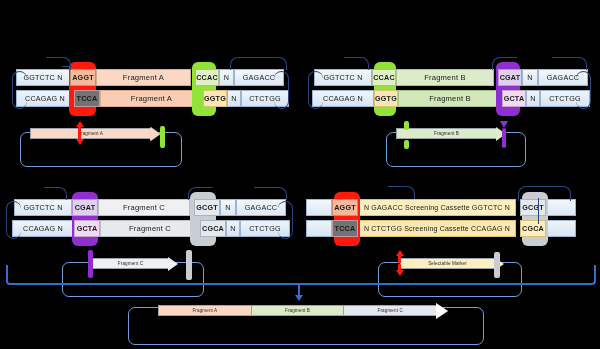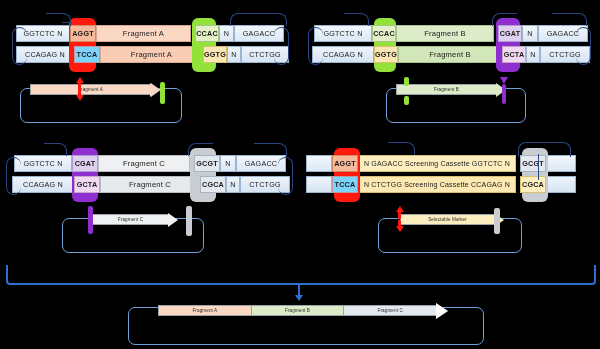--- a/index.html
+++ b/index.html
@@ -1,19 +1,19 @@
 <!DOCTYPE html>
 <html><head>
 <meta charset="utf-8">
 <style>
   html,body{margin:0;padding:0;background:#000;}
   body{width:600px;height:349px;position:relative;overflow:hidden;
        font-family:"Liberation Sans",sans-serif;color:#1a1a1a;}
 
-  .panel{position:absolute;}
+  .panel{position:absolute;margin-top:44px;}
   .strand{position:absolute;height:17px;display:flex;align-items:stretch;}
   .seg{display:flex;align-items:center;justify-content:center;
        font-size:7.2px;letter-spacing:.2px;white-space:nowrap;
        border:1px solid #8ea9c8;box-sizing:border-box;}
   .seg.blue{background:linear-gradient(#f2f7fc,#dce8f5);border-color:#9bb4d0;}
   .seg.blue2{background:linear-gradient(#eef4fb,#d6e4f3);border-color:#9bb4d0;}
   .seg.peach{background:#fad8c3;border-color:#d8a98c;}
   .seg.peach2{background:#f8cdb3;border-color:#d8a98c;}
   .seg.green{background:#dcecc8;border-color:#a8c48a;}
   .seg.green2{background:#d2e7b9;border-color:#a8c48a;}
@@ -23,21 +23,21 @@
   .seg.gold2{background:#fce9b2;border-color:#d9bf72;}
 
   
   .cap{position:absolute;border-radius:6px;z-index:1;}
   .cap.red{background:#ff1a0d;}
   .cap.lime{background:#92e23a;}
   .cap.purple{background:#8f2fd0;}
   .cap.grey{background:#c9ccd0;}
   .ovh{position:relative;z-index:3;font-weight:bold;}
   .ovh.onred{background:#f6b99b;border-color:#d38a64;}
-  .ovh.onred2{background:#7dd3fc;border-color:#c09aa2;}
+  .ovh.onred2{background:#737373;border-color:#c09aa2;}
   .ovh.onlime{background:#e2f0c8;border-color:#a8c48a;}
   .ovh.onlime2{background:#fbe6b6;border-color:#d9bf72;}
   .ovh.onpurple{background:#ded0ee;border-color:#b49ad4;}
   .ovh.onpurple2{background:#f2d9f2;border-color:#c9a4c9;}
   .ovh.ongrey{background:#e4e9ef;border-color:#a9b4c1;}
   .ovh.ongrey2{background:#fdeec0;border-color:#d9bf72;}
 
   
   .hook{position:absolute;border:1.6px solid #27467f;border-radius:8px;z-index:4;}
   .hook.left{border-right:none;}

